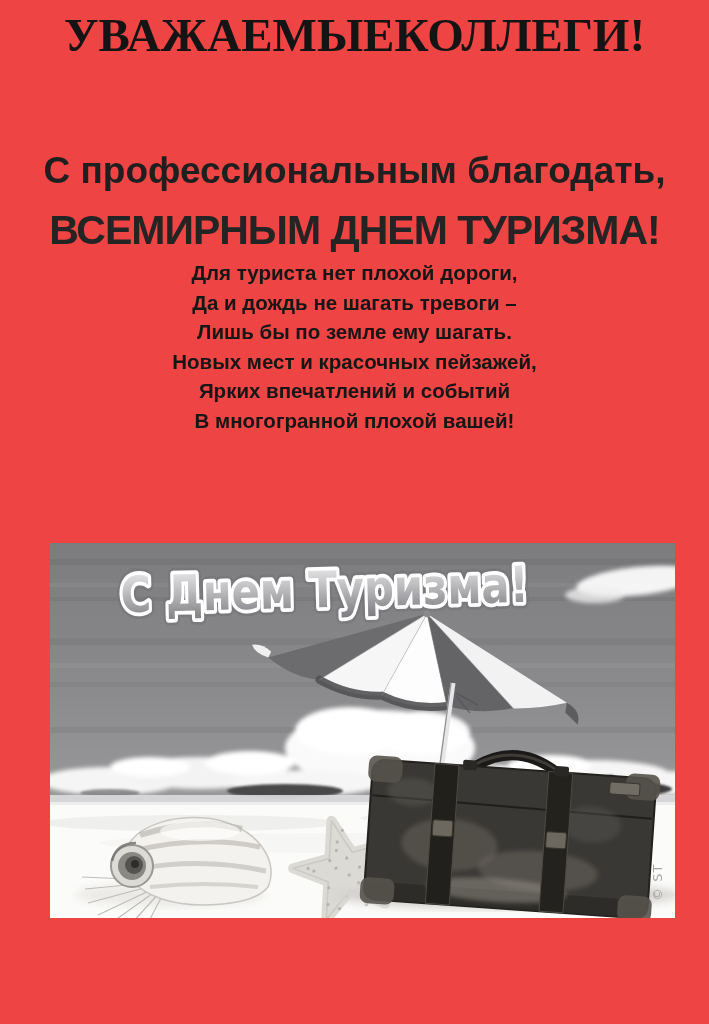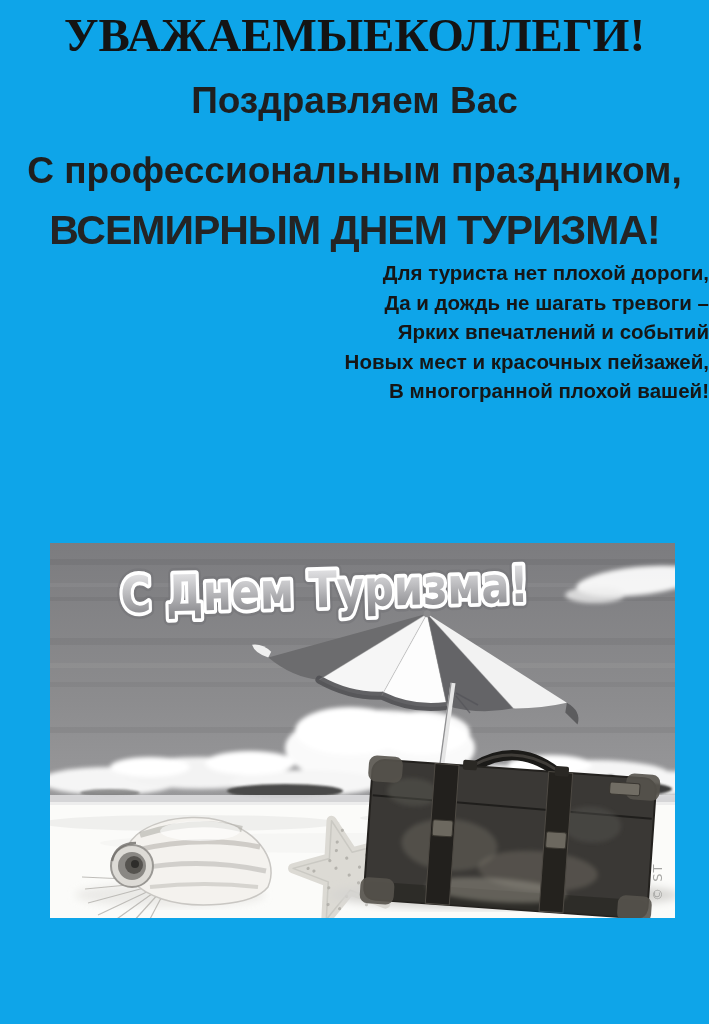--- a/index.html
+++ b/index.html
@@ -1,38 +1,38 @@
 <!DOCTYPE html>
 <html><head>
 <meta charset="utf-8">
 <style>
   html,body{margin:0;padding:0;background:#ffffff;}
   .page{
     position:relative;
     width:709px;height:1024px;
-    background:#0ea5e9;
+    background:#ef4444;
     overflow:hidden;
     font-family:"Liberation Sans", sans-serif;
     color:#1b1b1b;
   }
   .center-line{position:absolute;left:0;width:709px;text-align:center;white-space:nowrap;}
   .doc-title{
     top:8px;
     font-family:"Liberation Serif", serif;
     font-weight:700;
     font-size:47px;
     letter-spacing:0px;
     color:#141414;
   }
   .greet-1{top:80px;font-weight:700;font-size:37px;color:#1f1f1f;}
   .greet-2{top:150px;font-weight:700;font-size:37px;color:#1f1f1f;}
   .greet-3{top:207px;font-weight:700;font-size:41px;letter-spacing:-1px;color:#242424;}
   .poem{
     position:absolute;top:258px;left:0;width:709px;
-    text-align:right;
+    text-align:center;
     font-weight:700;
     font-size:20.5px;
     line-height:29.5px;
     color:#161616;
   }
   .photo{
     position:absolute;left:50px;top:543px;width:625px;height:375px;
   }
   .photo svg{display:block;}
   .footer{
@@ -44,29 +44,29 @@
     color:#242424;
     white-space:pre;
   }
 </style>
 </head>
 <body>
 
 <div class="page">
 
   <div class="center-line doc-title">УВАЖАЕМЫЕКОЛЛЕГИ!</div>
-  <div class="center-line greet-1">Поздравляем Вас</div>
-  <div class="center-line greet-2">С профессиональным праздником,</div>
+  <div class="center-line greet-2">С профессиональным благодать,</div>
   <div class="center-line greet-3">ВСЕМИРНЫМ ДНЕМ ТУРИЗМА!</div>
 
   <div class="poem">
     <div>Для туриста нет плохой дороги,</div>
     <div>Да и дождь не шагать тревоги –</div>
+    <div>Лишь бы по земле ему шагать.</div>
+    <div>Новых мест и красочных пейзажей,</div>
     <div>Ярких впечатлений и событий</div>
-    <div>Новых мест и красочных пейзажей,</div>
     <div>В многогранной плохой вашей!</div>
   </div>
 
   <div class="photo">
     <svg width="625" height="375" viewBox="0 0 625 375" xmlns="http://www.w3.org/2000/svg">
       <defs>
         <linearGradient id="skyGrad" x1="0" y1="0" x2="0" y2="1">
           <stop offset="0" stop-color="#7c7c7f"></stop>
           <stop offset="0.6" stop-color="#8c8c8e"></stop>
           <stop offset="1" stop-color="#9a9a9c"></stop>

